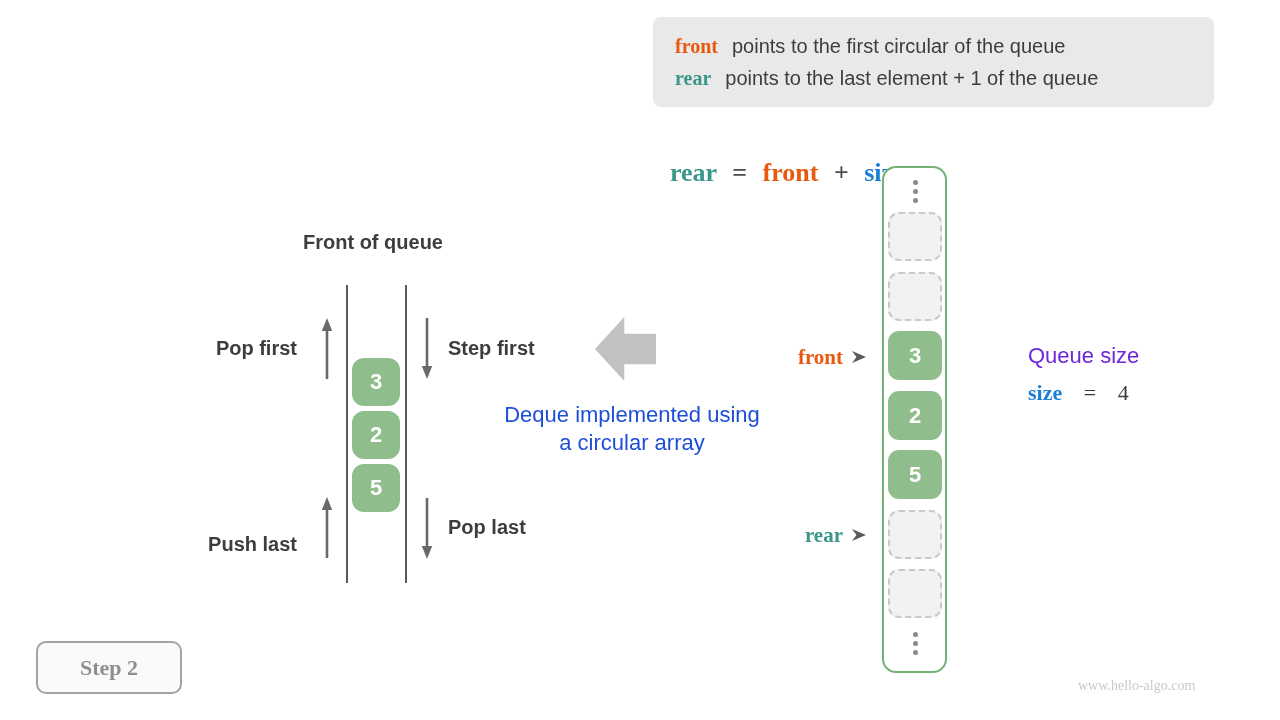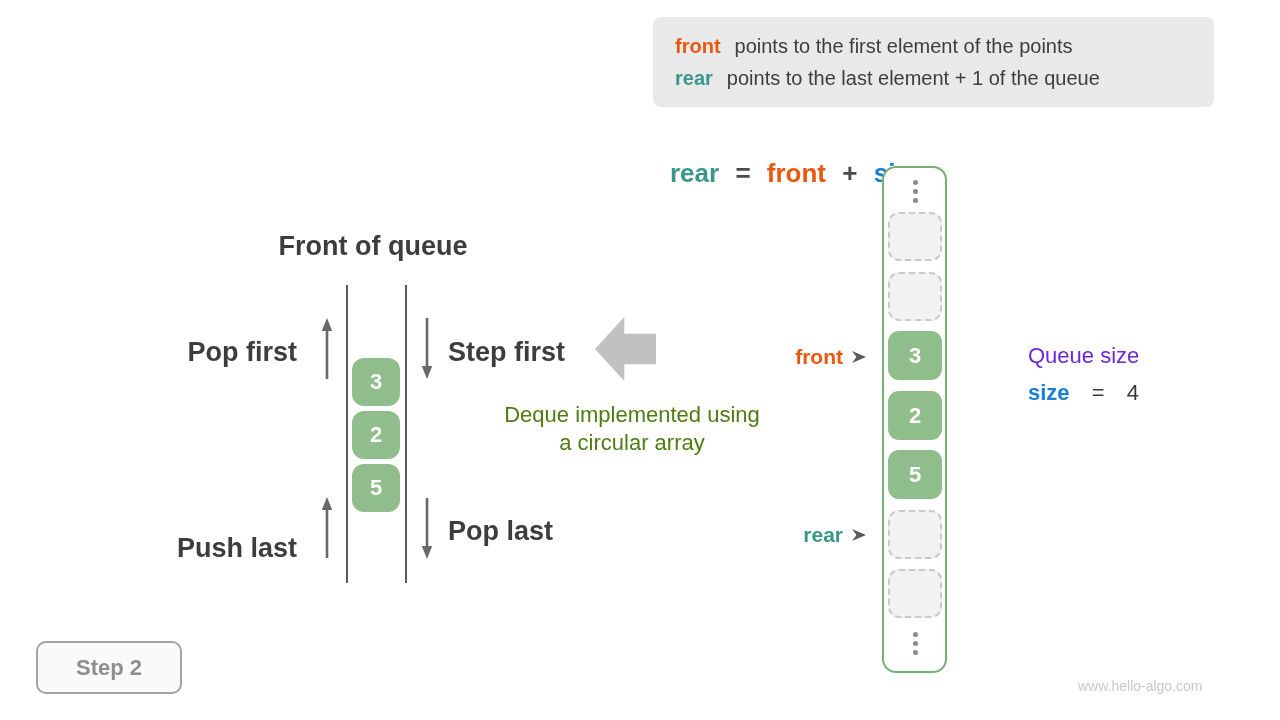--- a/index.html
+++ b/index.html
@@ -1,60 +1,60 @@
 <!DOCTYPE html>
 <html><head>
 <meta charset="utf-8">
 <style>
   html,body{margin:0;padding:0;background:#fff;}
   .canvas{
     position:relative;width:1280px;height:720px;background:#ffffff;
     font-family:"Liberation Sans",sans-serif;overflow:hidden;color:#3d3d3d;
   }
   .abs{position:absolute;}
-  .mono{font-family:Liberation Sans, sans-serif;}
+  .mono{font-family:Liberation Serif, serif;}
   .orange{color:#e8590f;}
   .teal{color:#3a968a;}
   .blue{color:#1a7fd4;}
   .opgray{color:#4a4a4a;}
 
   
   .info-box{
     left:653px;top:17px;width:561px;height:90px;background:#e9e9e9;border-radius:8px;
     display:flex;flex-direction:column;justify-content:center;gap:9px;
     padding-left:22px;box-sizing:border-box;font-size:20px;
   }
   .info-row{display:flex;align-items:baseline;gap:14px;}
   .info-kw{font-weight:bold;font-size:20px;}
 
   
   .formula{left:670px;top:122px;font-size:26px;font-weight:bold;white-space:nowrap;margin-top:36px;}
   .formula .op{margin:0 9px;font-weight:bold;}
 
   
-  .h-label{font-weight:bold;font-size:27px;color:#3d3d3d;}
+  .h-label{font-weight:bold;font-size:20px;color:#3d3d3d;}
   .front-of-queue{left:273px;top:231px;width:200px;text-align:center;}
   .rear-of-queue{left:273px;top:614px;width:200px;text-align:center;}
   .vline{width:2px;background:#5a5a5a;top:285px;height:298px;}
   .vline.l{left:346px;} .vline.r{left:405px;}
   .qcell{
     left:352px;width:48px;height:48px;border-radius:12px;background:#8fbe8c;
     color:#fff;font-weight:bold;font-size:22px;display:flex;align-items:center;justify-content:center;
   }
   .lbl-pop-first{left:157px;top:337px;width:140px;text-align:right;}
   .lbl-push-first{left:448px;top:337px;}
   .lbl-push-last{left:157px;top:533px;width:140px;text-align:right;}
   .lbl-pop-last{left:448px;top:516px;text-align:right;}
 
   
   .big-arrow{
     left:595px;top:317px;width:61px;height:64px;background:#c1c1c1;
     clip-path:polygon(0% 50%,48% 0%,48% 26%,100% 26%,100% 74%,48% 74%,48% 100%);
   }
-  .caption{left:482px;top:401px;width:300px;text-align:center;font-size:22px;line-height:28px;color:#4d7c0f;}
+  .caption{left:482px;top:401px;width:300px;text-align:center;font-size:22px;line-height:28px;color:#1d4ed8;}
 
   
   .array-frame{
     left:882px;top:166px;width:65px;height:507px;background:#fff;
     border:2px solid #74b174;border-radius:14px;box-sizing:border-box;
   }
   .acell{left:888px;width:54px;height:49px;border-radius:11px;box-sizing:border-box;}
   .acell.empty{border:2px dashed #c9c9c9;background:#f2f2f2;}
   .acell.filled{background:#8fbe8c;color:#fff;font-weight:bold;font-size:22px;
     display:flex;align-items:center;justify-content:center;}
@@ -87,21 +87,21 @@
   .watermark{left:1078px;top:678px;font-size:14px;color:#c9c9c9;}
 </style>
 </head>
 <body>
 
 <div class="canvas">
 
   <div class="abs info-box">
     <div class="info-row">
       <span class="mono info-kw orange">front</span>
-      <span>points to the first element of the points</span>
+      <span>points to the first circular of the queue</span>
     </div>
     <div class="info-row">
       <span class="mono info-kw teal">rear</span>
       <span>points to the last element + 1 of the queue</span>
     </div>
   </div>
 
   <div class="abs formula mono">
     <span class="teal">rear</span>
     <span class="op opgray">=</span>

